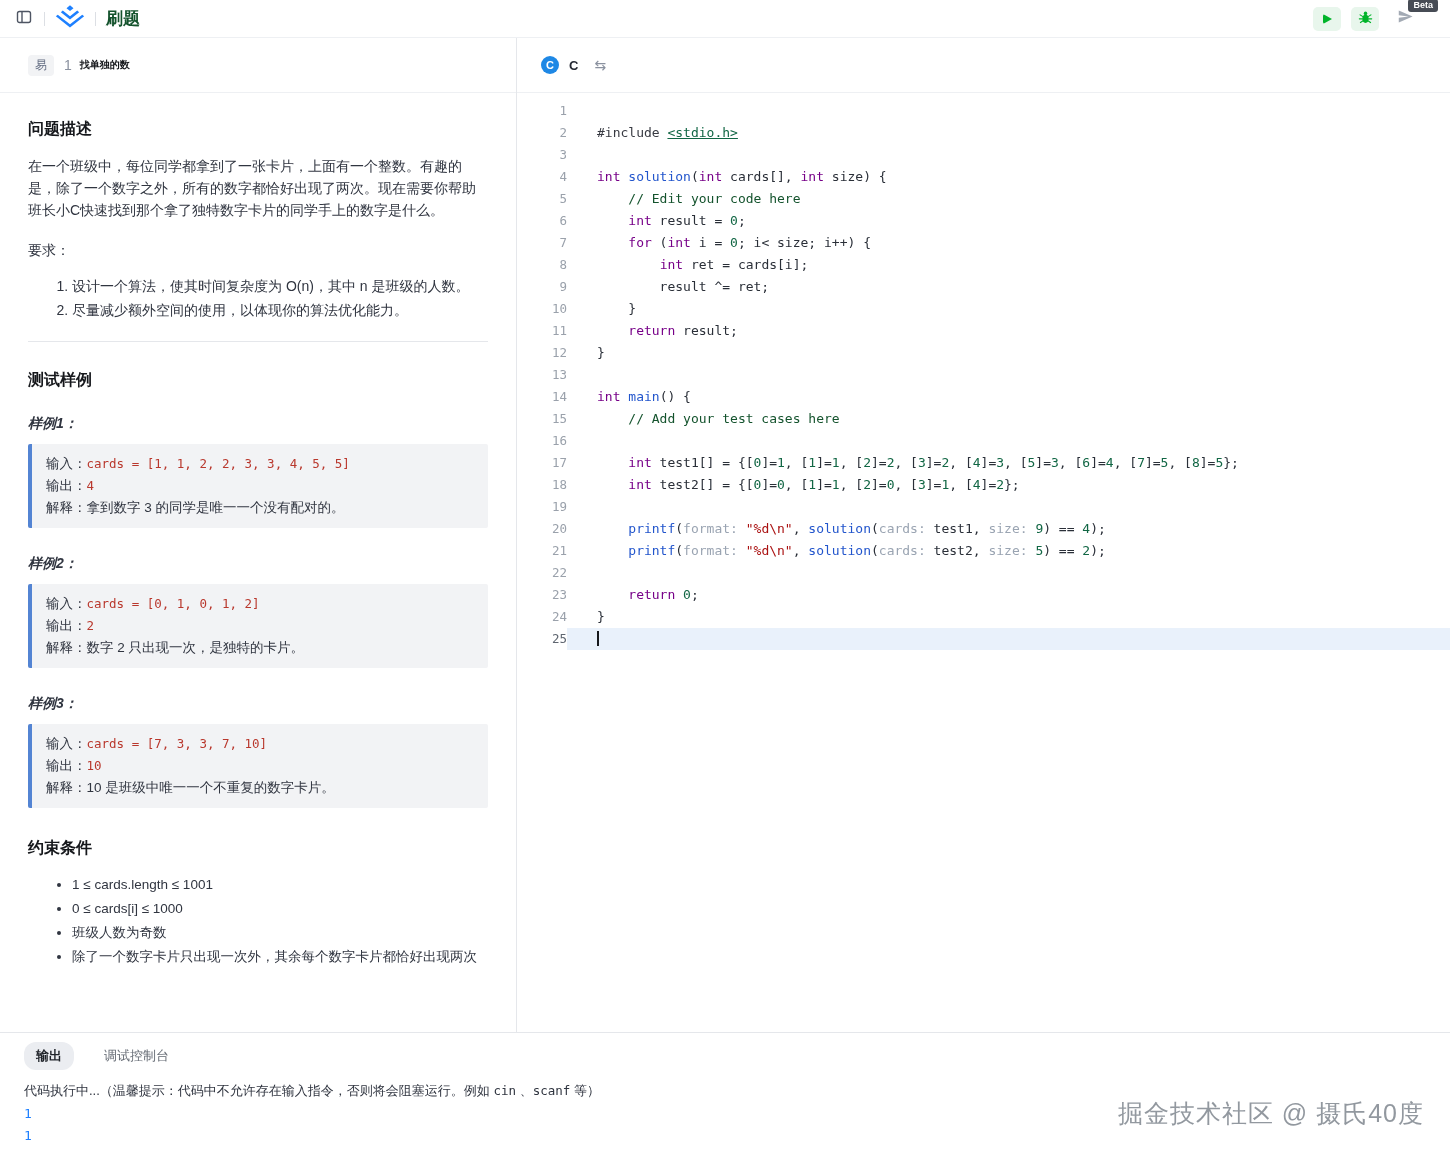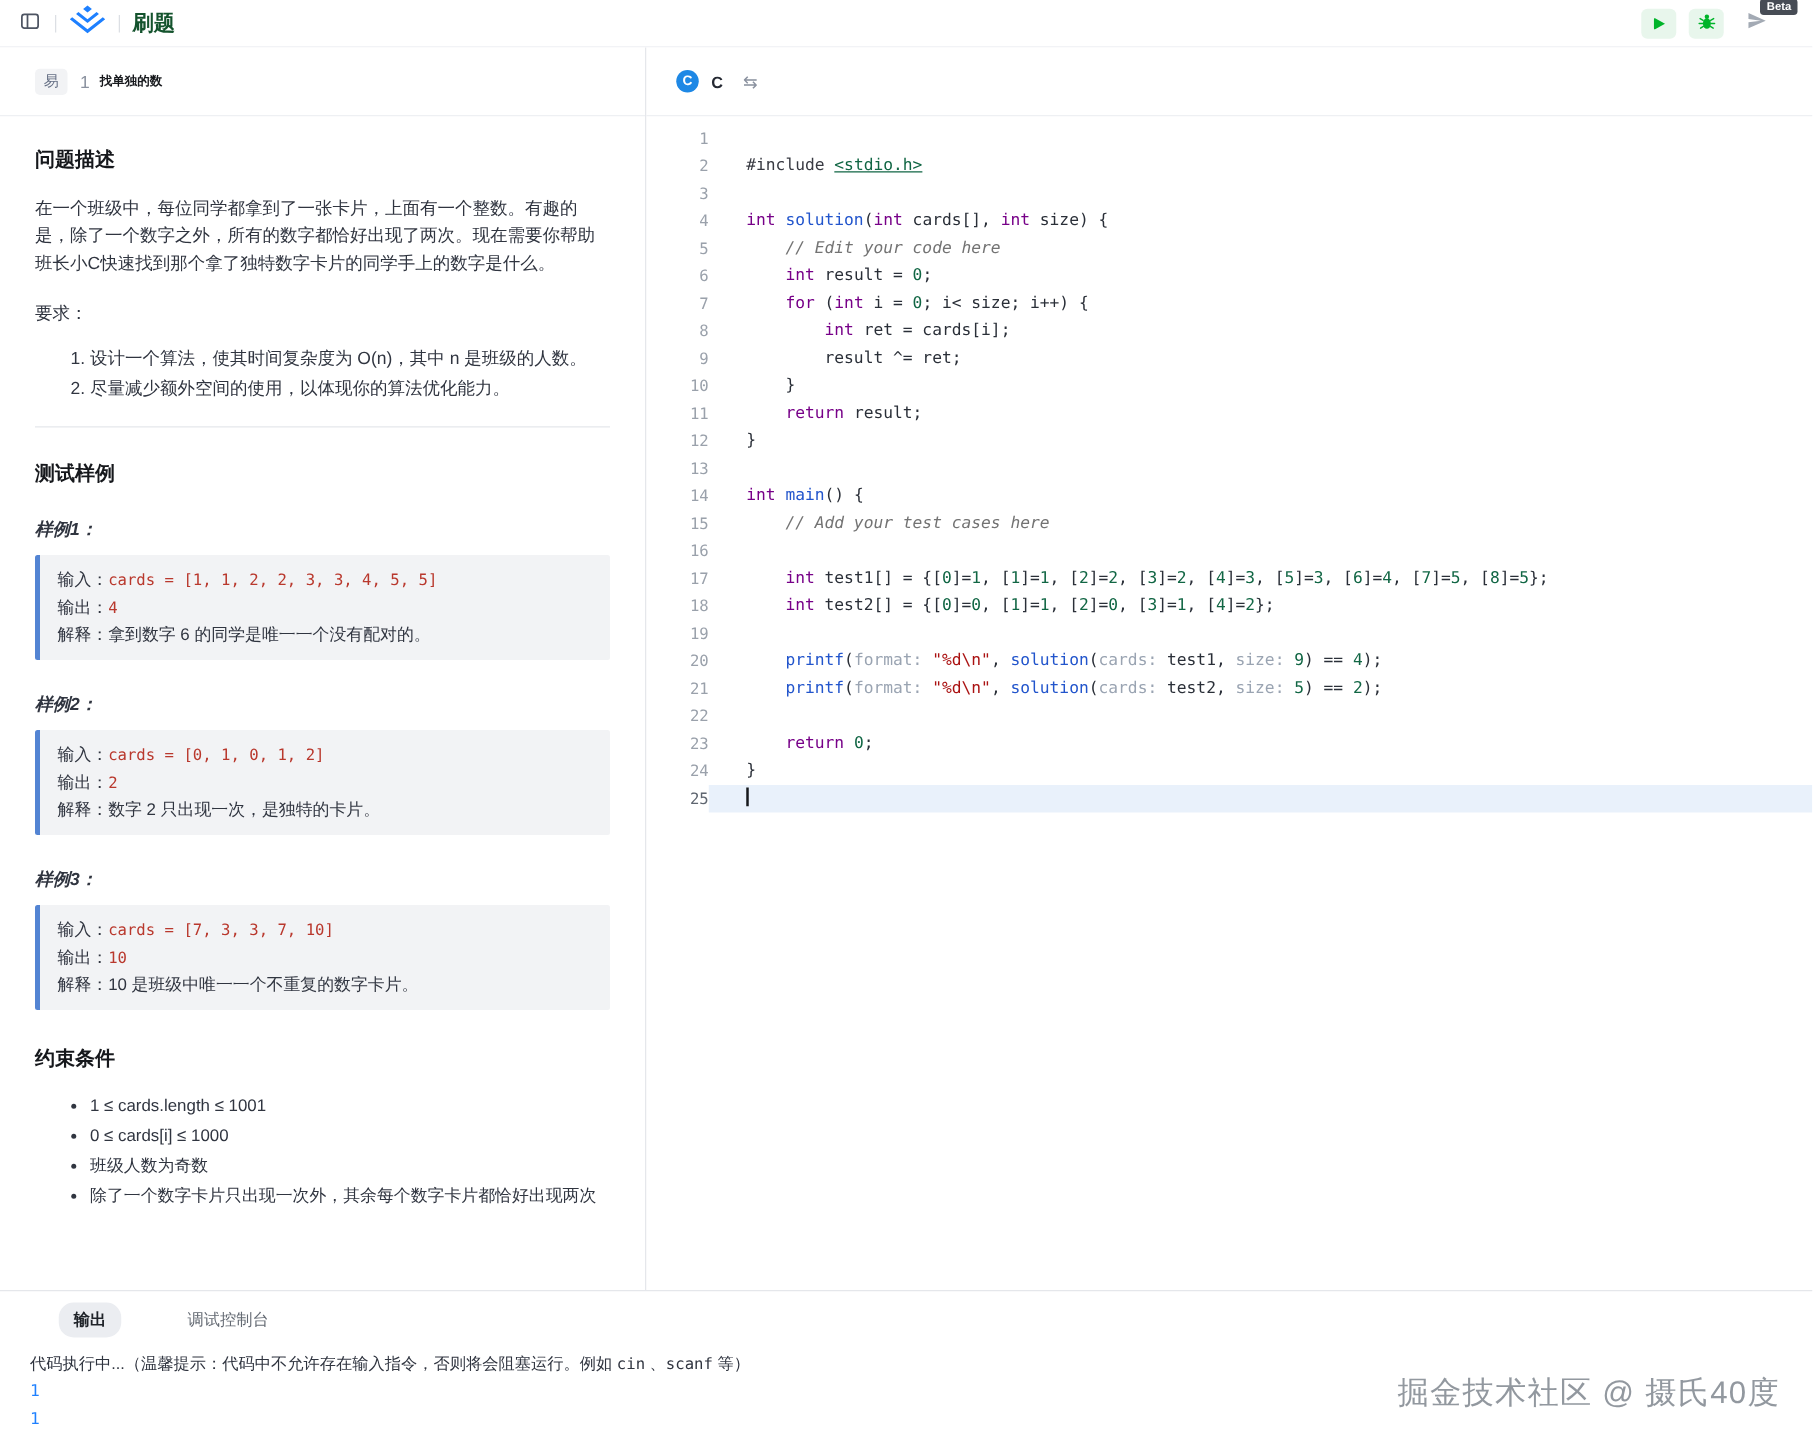--- a/index.html
+++ b/index.html
@@ -61,29 +61,29 @@
   .code-line.active .lc { background:#e9f1fb; }
   .code-line.active .ln { color:#5f6670; }
   .caret { display:inline-block; width:1.5px; height:15px; background:#16181c;
     vertical-align:middle; margin-top:-2px; animation:blink 1.1s step-end infinite; }
   @keyframes blink { 50% { opacity:0; } }
   .tk-p { color:#2a2f38; }
   .tk-k { color:#770088; }
   .tk-f { color:#2255cc; }
   .tk-n { color:#116644; }
   .tk-s { color:#aa1111; }
-  .tk-c { color:#737373;font-style:italic; }
+  .tk-c { color:#14532d; }
   .tk-h { color:#9aa4b2; }
   .tk-l { color:#116644; text-decoration:underline; }
   .tk-m { color:#383a42; }
   
   .console { height:120px; border-top:1px solid #e5e7eb; background:#fff; padding:9px 24px; position:relative; }
   .console-tabs { display:flex; align-items:center; gap:18px; margin-bottom:11px; }
   .console-tab { border:none; background:none; font-size:13px; color:#646a73; cursor:pointer;
-    padding:5px 12px; border-radius:12px; font-family:inherit;margin-left:23px; }
+    padding:5px 12px; border-radius:12px; font-family:inherit; }
   .console-tab.active { background:#ebedf1; color:#1f2329; font-weight:700; }
   .console-message { font-size:13px; color:#303540; line-height:20px; margin-bottom:2px; }
   .tk-txt { color:#303540; }
   .tk-code { font-family:"DejaVu Sans Mono","Liberation Mono",monospace; font-size:12.5px; color:#303540; }
   .console-output { font-family:"DejaVu Sans Mono","Liberation Mono",monospace;
     font-size:13px; color:#1e80ff; line-height:22px; }
   
   .watermark { position:absolute; right:26px; bottom:22px; font-size:25px; font-weight:400;
     color:rgba(104,112,122,0.72); letter-spacing:1px; pointer-events:none; }
 </style>
@@ -151,21 +151,21 @@
         <li>设计一个算法，使其时间复杂度为 O(n)，其中 n 是班级的人数。</li>
         <li>尽量减少额外空间的使用，以体现你的算法优化能力。</li>
       </ol>
       <hr class="divider">
       <h3 class="section-heading">测试样例</h3>
 
       <div class="sample-label first">样例1：</div>
       <div class="sample-box">
         <div class="sample-line"><span>输入：</span><span class="sl-code">cards = [1, 1, 2, 2, 3, 3, 4, 5, 5]</span></div>
         <div class="sample-line"><span>输出：</span><span class="sl-code">4</span></div>
-        <div class="sample-line"><span>解释：</span><span>拿到数字 6 的同学是唯一一个没有配对的。</span></div>
+        <div class="sample-line"><span>解释：</span><span>拿到数字 3 的同学是唯一一个没有配对的。</span></div>
       </div>
 
       <div class="sample-label">样例2：</div>
       <div class="sample-box">
         <div class="sample-line"><span>输入：</span><span class="sl-code">cards = [0, 1, 0, 1, 2]</span></div>
         <div class="sample-line"><span>输出：</span><span class="sl-code">2</span></div>
         <div class="sample-line"><span>解释：</span><span>数字 2 只出现一次，是独特的卡片。</span></div>
       </div>
 
       <div class="sample-label">样例3：</div>

